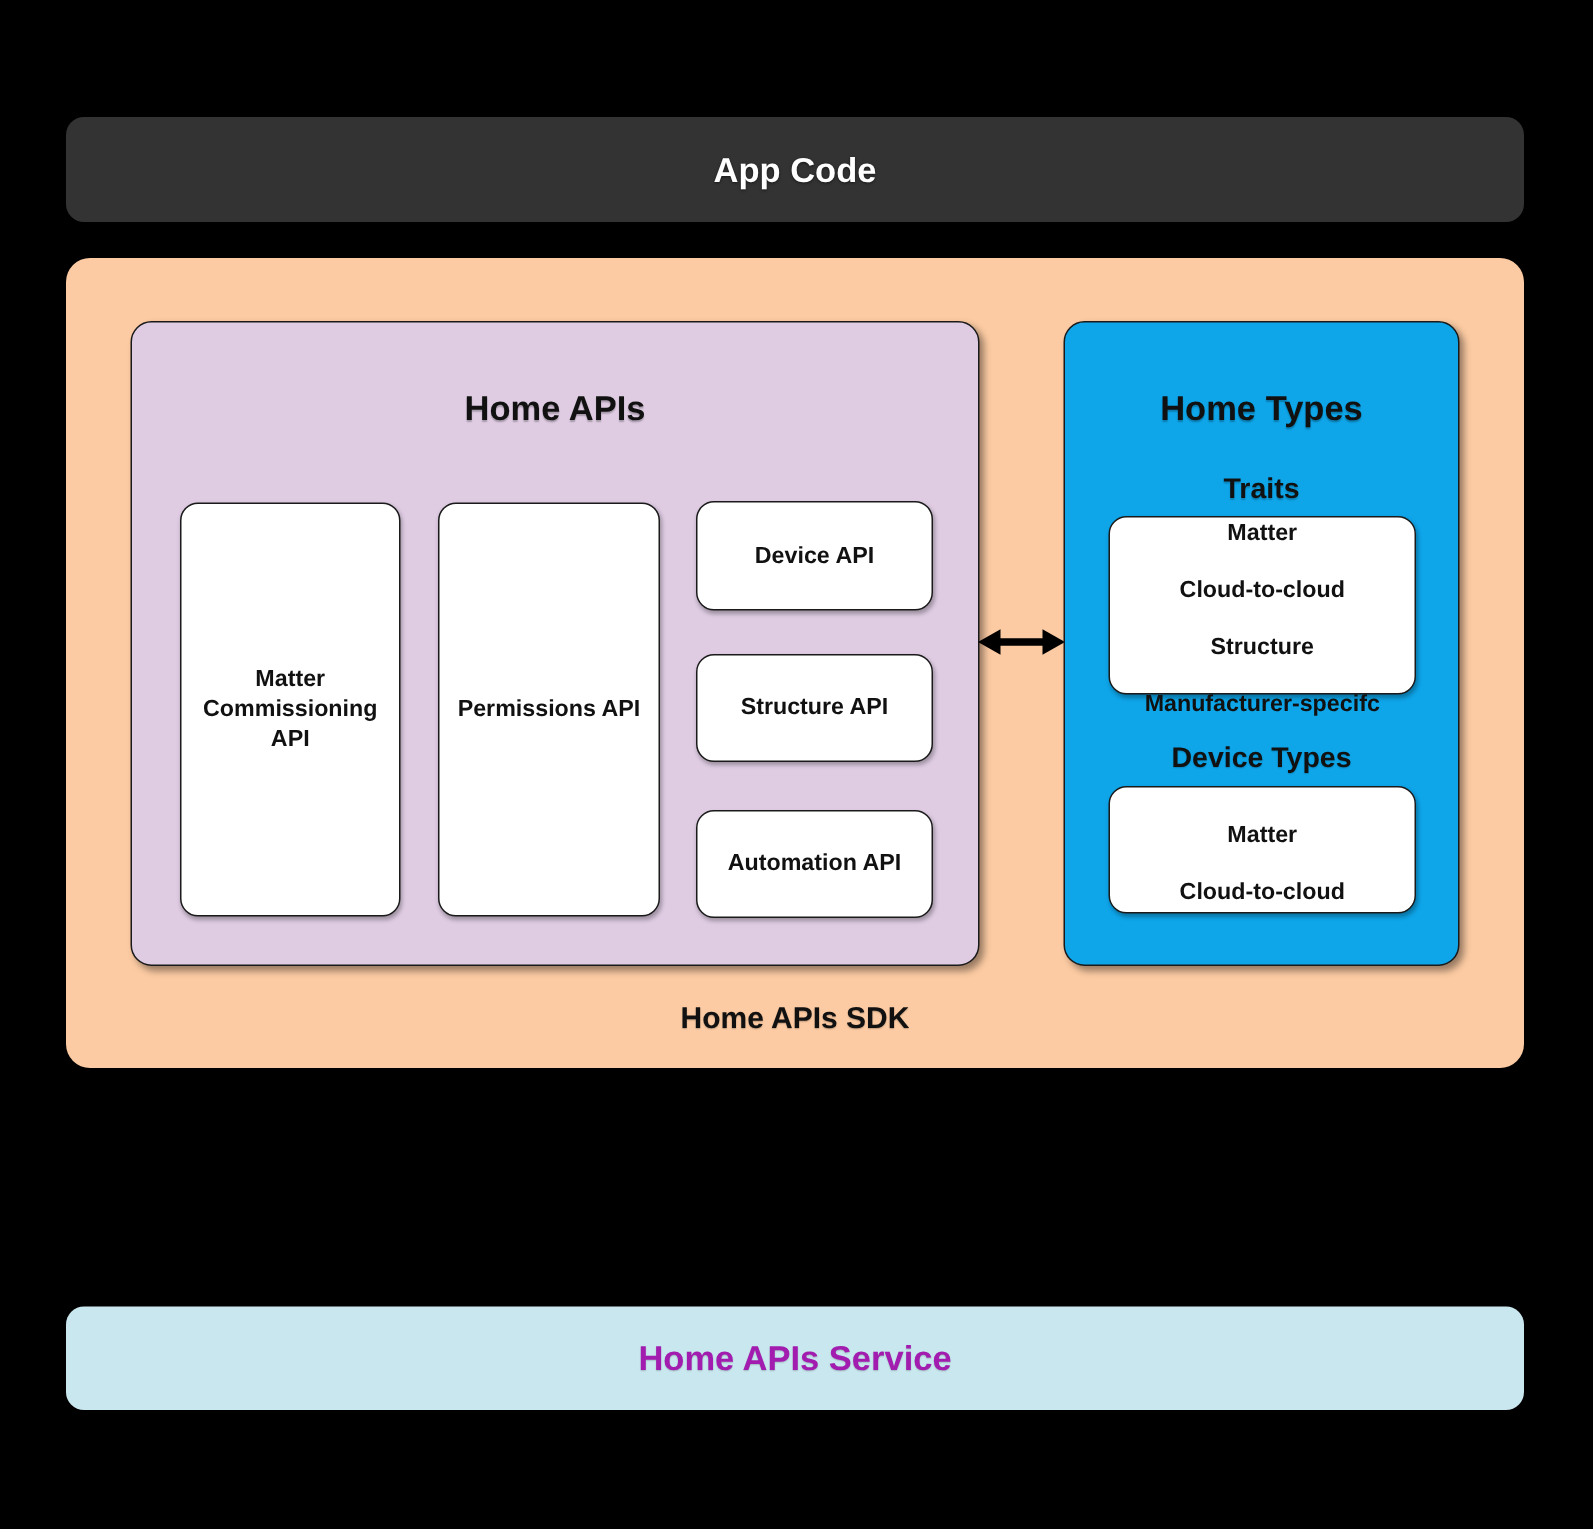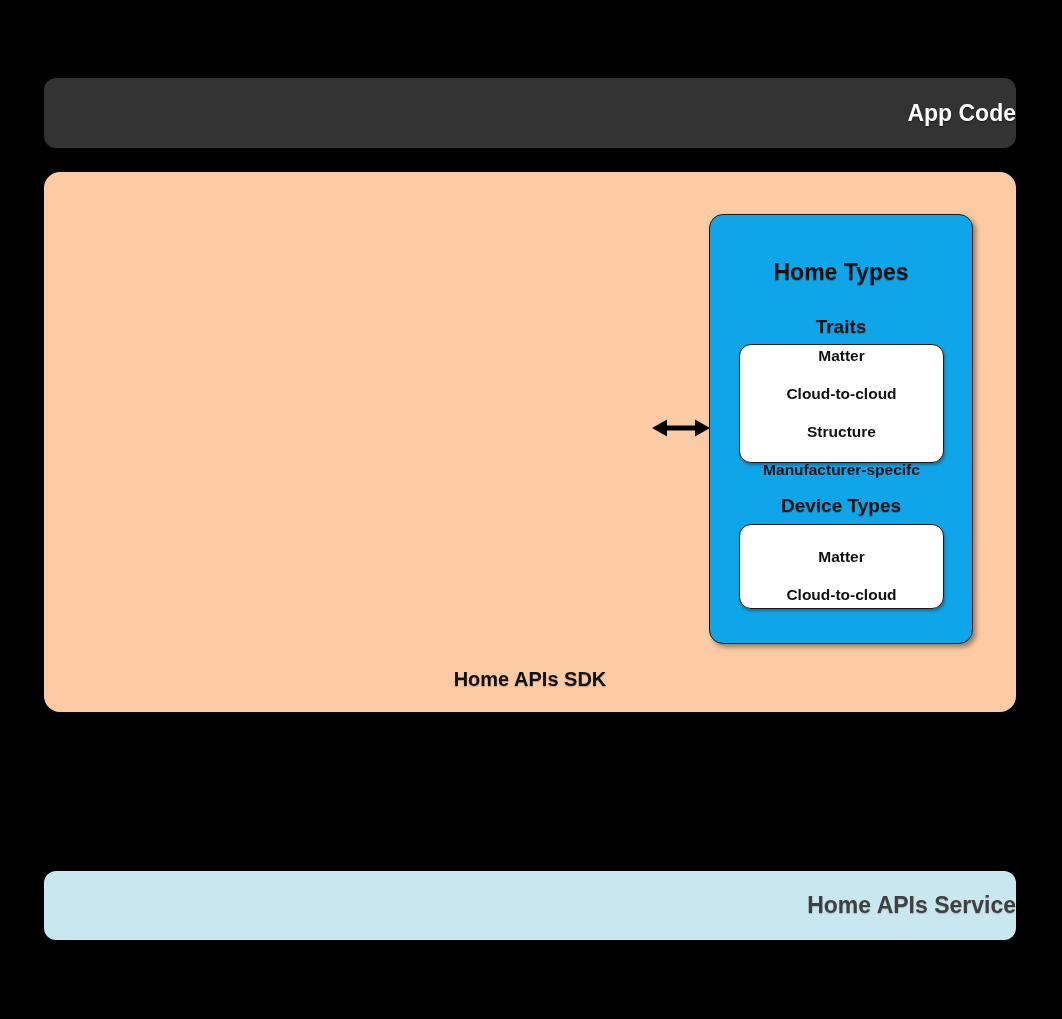--- a/index.html
+++ b/index.html
@@ -14,34 +14,34 @@
     overflow: hidden;
   }
   .bar {
     position: absolute;
     left: 44px;
     width: 972px;
     height: 70px;
     border-radius: 12px;
     display: flex;
     align-items: center;
-    justify-content: flex-end;
+    justify-content: center;
     font-size: 23px;
   }
   .app-code {
     top: 78px;
     background: #333333;
     color: #ffffff;
     text-shadow: 0 1px 2px rgba(0,0,0,0.55);
   }
   .service {
     top: 871px;
     height: 69px;
     background: #C9E7EF;
-    color: #404040;
+    color: #a21caf;
     text-shadow: 0 1px 1px rgba(0,0,0,0.2);
   }
   .sdk {
     position: absolute;
     left: 44px;
     top: 172px;
     width: 972px;
     height: 540px;
     border-radius: 16px;
     background: #FCCBA3;
@@ -128,20 +128,39 @@
 <body>
 
 <div class="canvas">
 
   <div class="bar app-code">
     <span>App Code</span>
   </div>
 
   <div class="sdk">
 
+    <div class="panel home-apis">
+      <div class="panel-title">Home APIs</div>
+
+      <div class="card card-mc">
+        <span>Matter Commissioning API</span>
+      </div>
+      <div class="card card-perm">
+        <span>Permissions API</span>
+      </div>
+      <div class="card card-device">
+        <span>Device API</span>
+      </div>
+      <div class="card card-structure">
+        <span>Structure API</span>
+      </div>
+      <div class="card card-auto">
+        <span>Automation API</span>
+      </div>
+    </div>
 
     <svg class="arrow" viewBox="0 0 58 22">
       <line x1="11" y1="11" x2="47" y2="11" stroke="#000000" stroke-width="5"></line>
       <polygon points="0,11 15,2.5 15,19.5" fill="#000000"></polygon>
       <polygon points="58,11 43,2.5 43,19.5" fill="#000000"></polygon>
     </svg>
 
     <div class="panel home-types">
       <div class="panel-title">Home Types</div>
 

